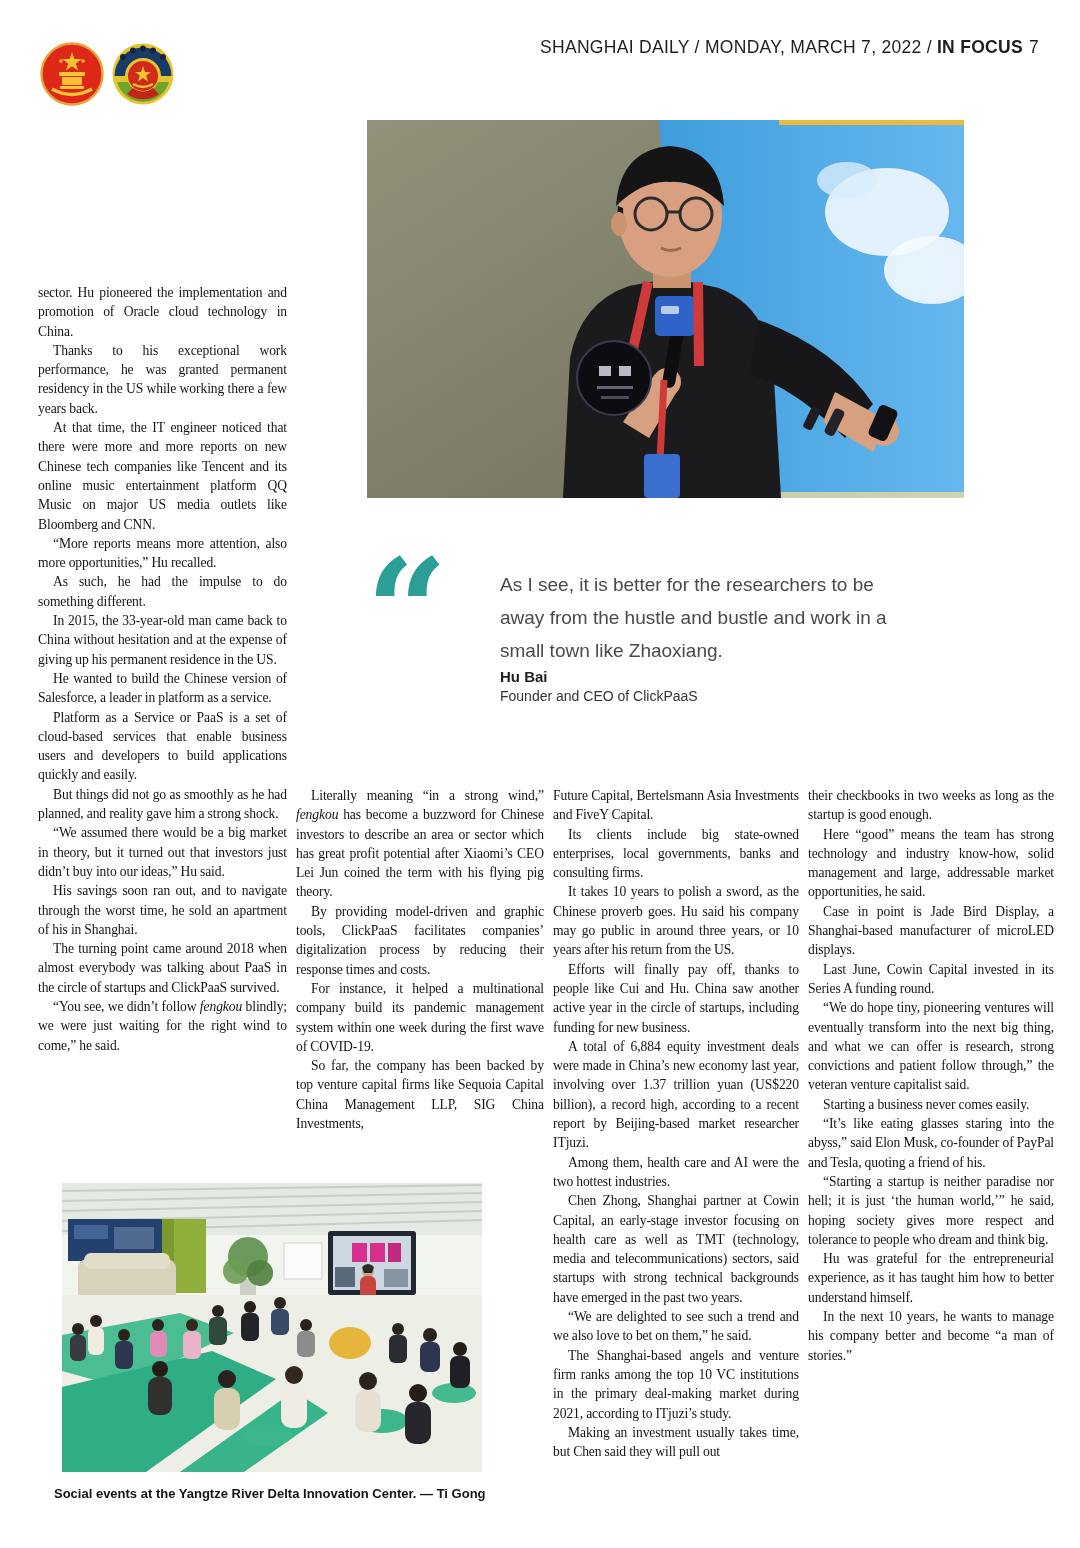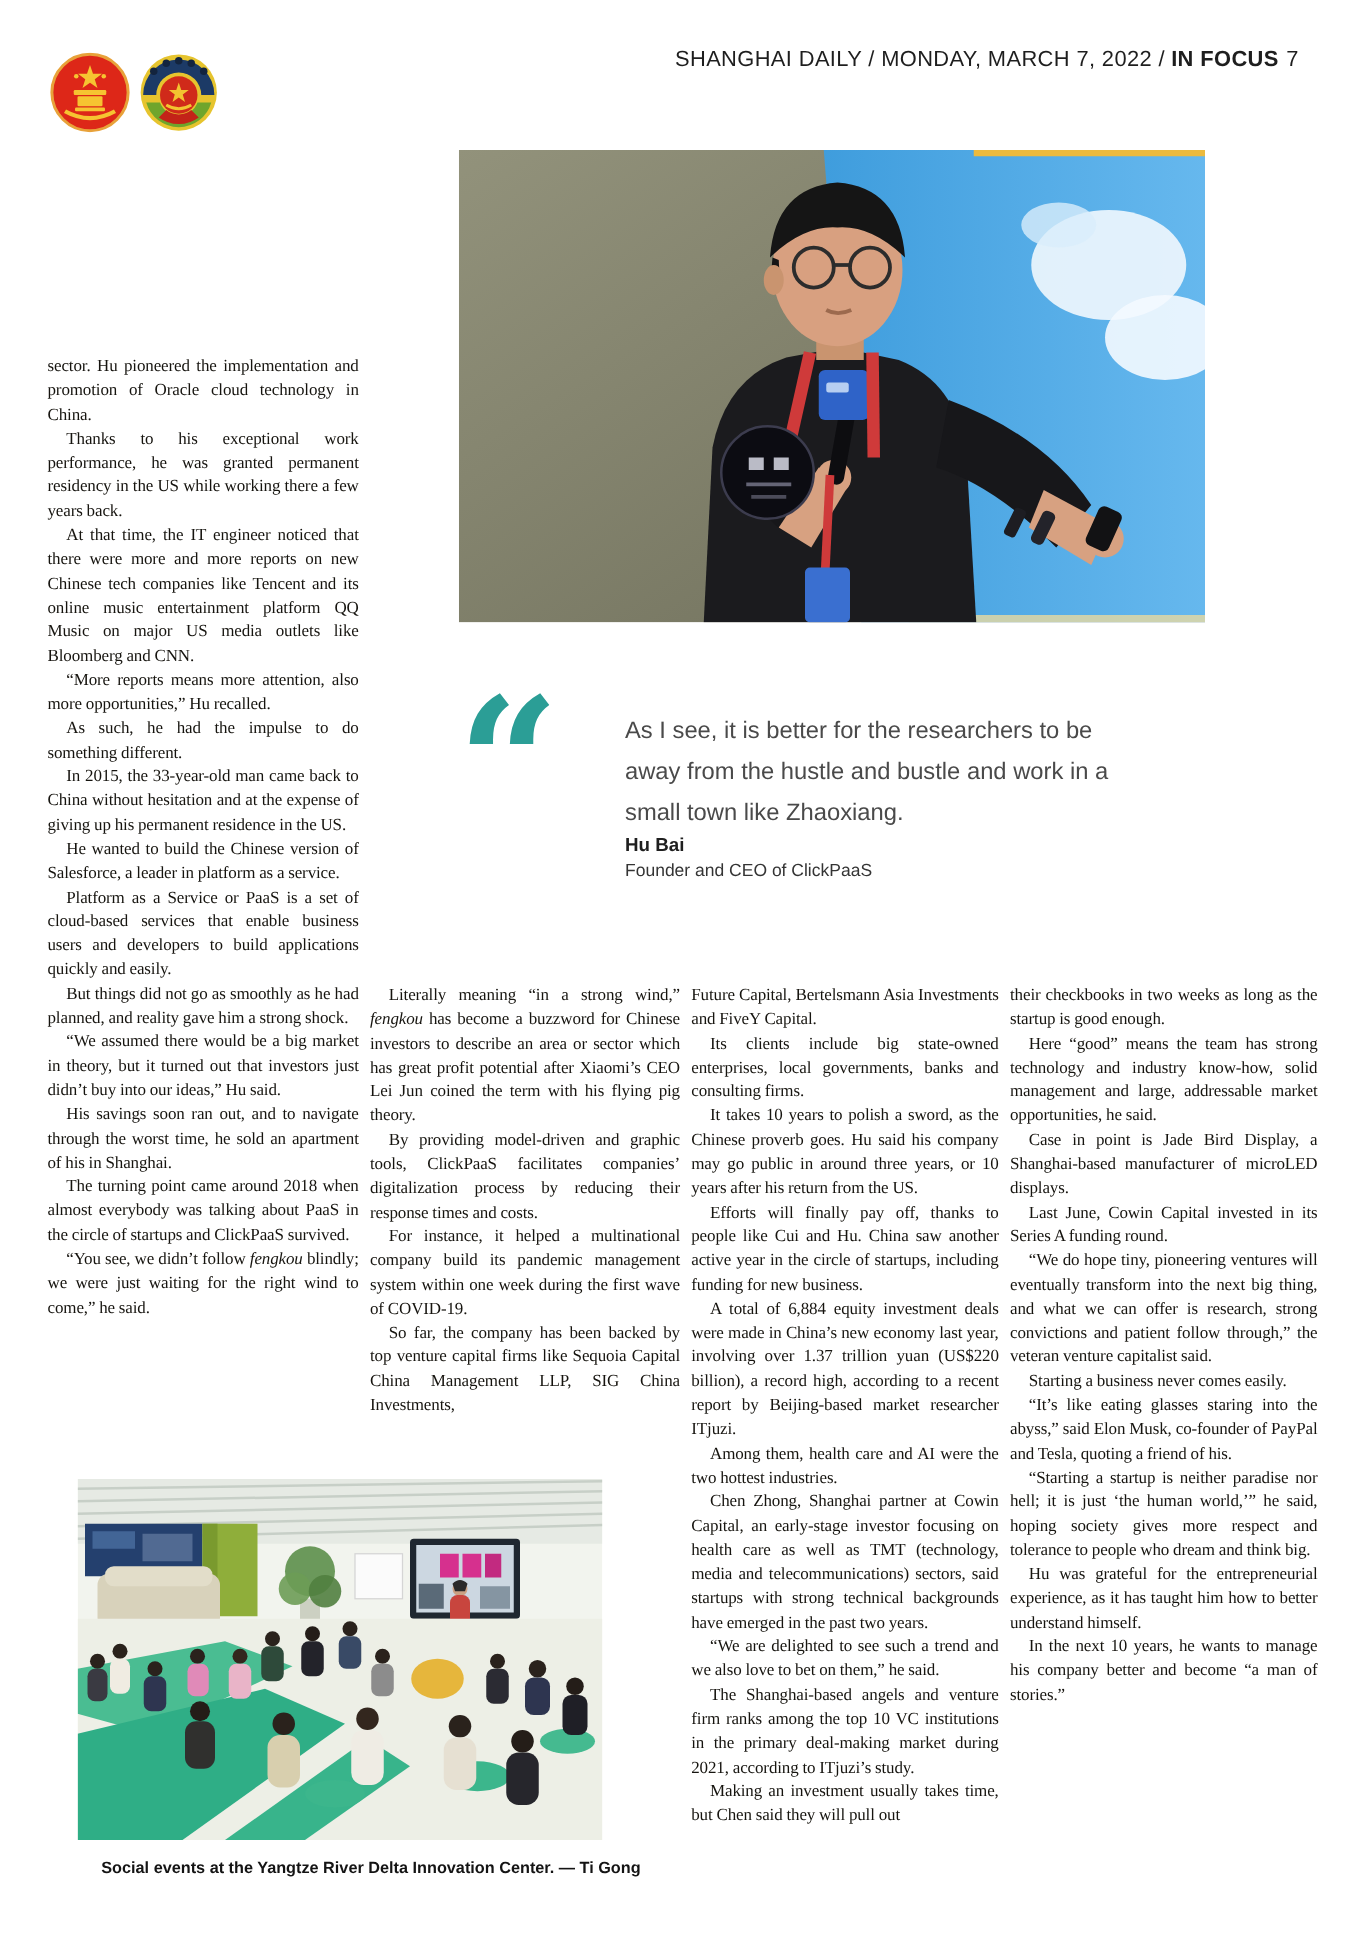--- a/index.html
+++ b/index.html
@@ -12,21 +12,21 @@
   .header .pageno{font-weight:400;margin-left:6px;}
   
   .emblem{position:absolute;top:42px;width:64px;height:64px;}
   .emblem.e1{left:40px;}
   .emblem.e2{left:111px;}
   
   .photo{position:absolute;overflow:hidden;}
   .photo svg{display:block;width:100%;height:100%;}
   .photo-top{left:367px;top:120px;width:597px;height:378px;}
   .photo-bottom{left:62px;top:1183px;width:420px;height:289px;}
-  .caption{position:absolute;left:81px;top:1486px;width:470px;font-family:"Liberation Sans",sans-serif;
+  .caption{position:absolute;left:54px;top:1486px;width:470px;font-family:"Liberation Sans",sans-serif;
            font-weight:700;font-size:13px;color:#141414;}
   
   .quote-mark{position:absolute;left:366px;top:556px;font-family:"DejaVu Serif",serif;font-weight:700;
               font-size:142px;line-height:.78;color:#2B9E96;}
   .quote-text{position:absolute;left:500px;top:568px;width:420px;font-family:"Liberation Sans",sans-serif;
               font-size:19px;line-height:33px;color:#4a4a4a;}
   .quote-author{position:absolute;left:500px;top:668px;font-family:"Liberation Sans",sans-serif;
                 font-weight:700;font-size:15px;color:#1f1f1f;}
   .quote-author-title{position:absolute;left:500px;top:688px;font-family:"Liberation Sans",sans-serif;
                       font-size:14px;color:#343434;}

